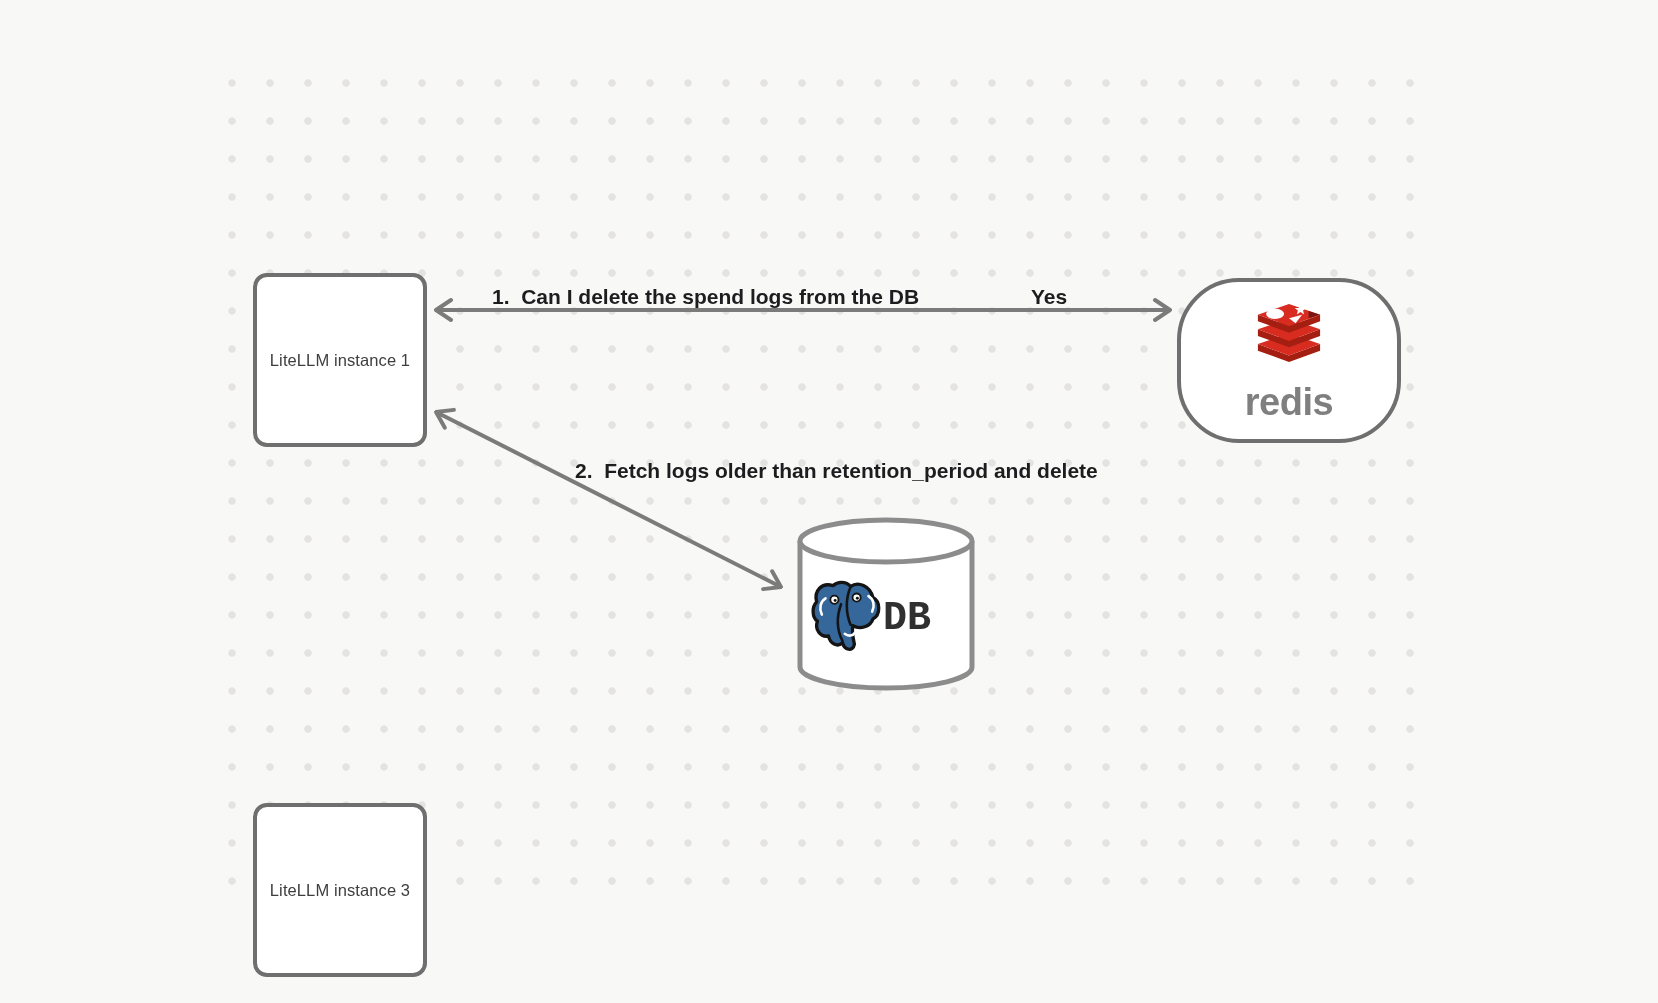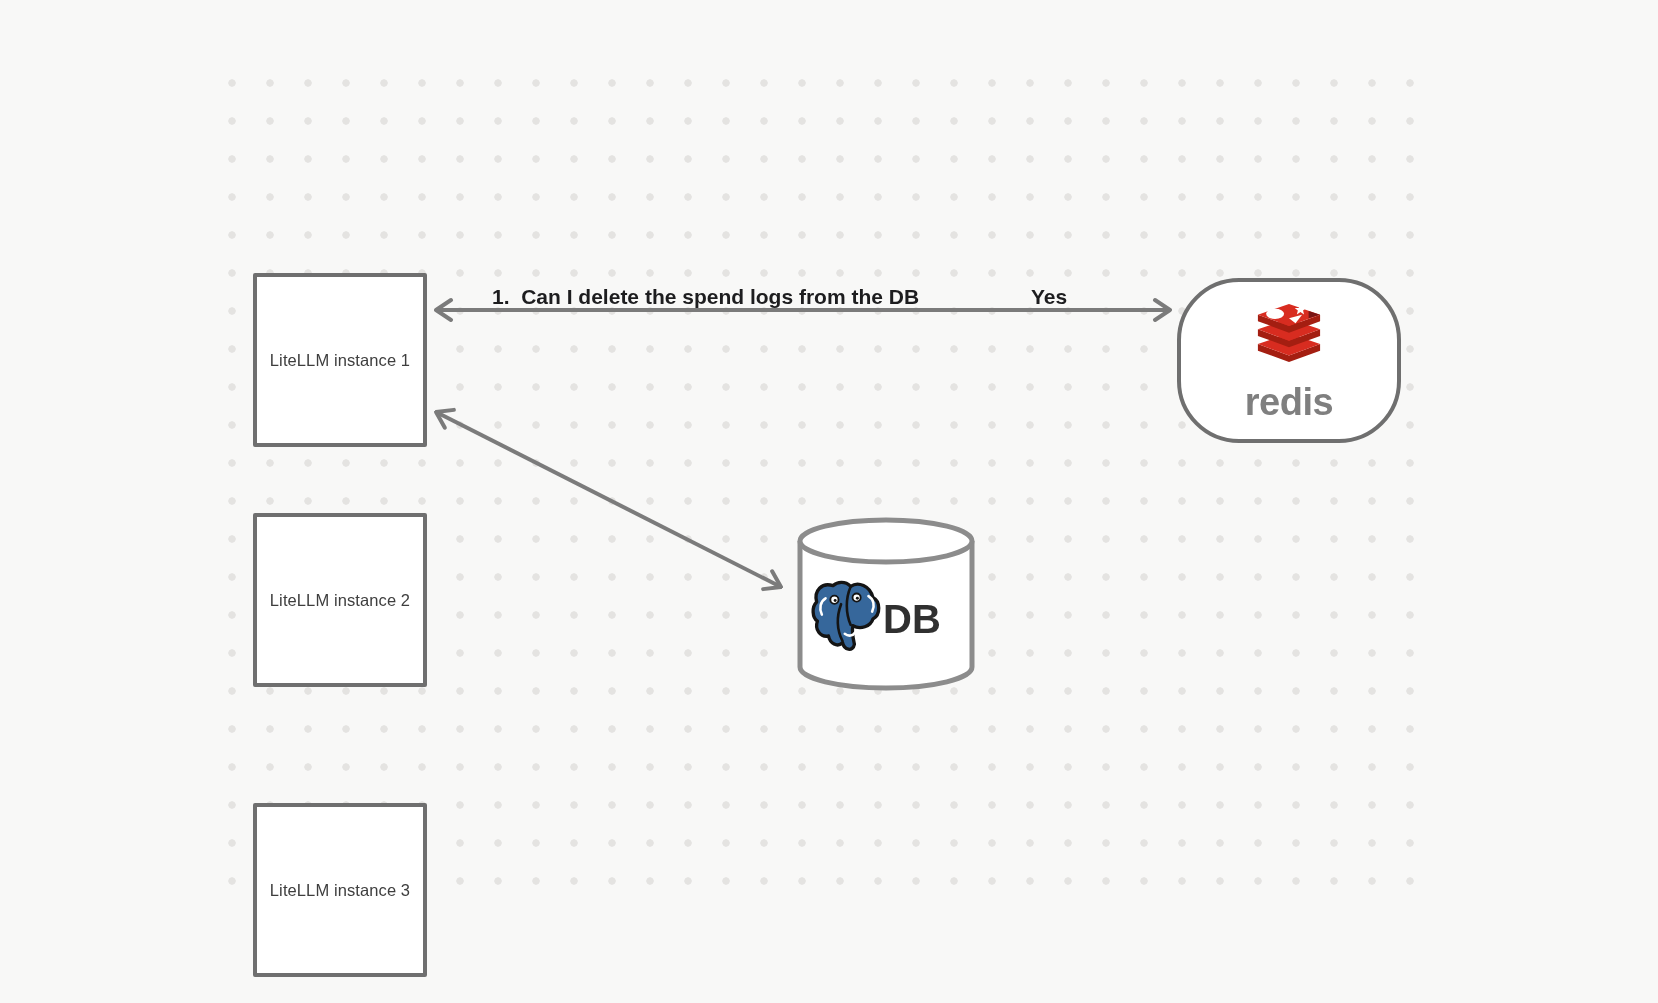--- a/index.html
+++ b/index.html
@@ -16,21 +16,21 @@
     position: absolute; left: 213px; top: 64px;
     width: 1216px; height: 836px;
     background-image: radial-gradient(circle, #e4e3e1 3.4px, rgba(0,0,0,0) 4px);
     background-size: 38px 38px;
   }
 
   .edges-svg { position: absolute; left: 0; top: 0; width: 1658px; height: 1003px; }
 
   .instance-box {
     position: absolute; left: 253px; width: 174px; height: 174px;
-    background: #ffffff; border: 4px solid #6f6f6f; border-radius: 2px;
+    background: #ffffff; border: 4px solid #6f6f6f; border-radius: 14px;
     display: flex; align-items: center; justify-content: center;
   }
   .instance-box .node-label {
     font-size: 16.5px; color: #3e3e3e; letter-spacing: 0.1px;
   }
   #box1 { top: 273px; }
   #box2 { top: 513px; }
   #box3 { top: 755px; margin-top: 48px; }
 
   .redis-node {
@@ -50,21 +50,21 @@
     white-space: pre; line-height: 1.1;
   }
   #edge1-label { left: 492px; top: 285px; }
   #edge1-response { left: 1031px; top: 285px; text-align: center; }
   #edge2-label { left: 575px; top: 459px; }
 
   .db-cylinder-svg { position: absolute; left: 794px; top: 514px; }
   .pg-logo-svg { position: absolute; left: 810px; top: 579px; }
   .db-text {
     position: absolute; left: 883px; top: 599px;
-    font-size: 40px; font-weight: 600; color: #303030; line-height: 1;
+    font-size: 40px; font-weight: 600; color: #303030; line-height: 1; font-family: Liberation Mono, monospace;
   }
 </style>
 </head>
 <body>
 
 <div class="canvas">
 
   <div class="dot-grid"></div>
 
   <svg class="edges-svg" width="1658" height="1003" viewBox="0 0 1658 1003">
@@ -76,26 +76,24 @@
     <g>
       <line x1="436" y1="310" x2="1170" y2="310" stroke="#7b7b7b" stroke-width="4" marker-start="url(#vhead)" marker-end="url(#vhead)"></line>
     </g>
     <g>
       <line x1="436" y1="412" x2="781" y2="587" stroke="#7b7b7b" stroke-width="4" marker-start="url(#vhead)" marker-end="url(#vhead)"></line>
     </g>
   </svg>
 
   <div class="edge-label" id="edge1-label">1.  Can I delete the spend logs from the DB</div>
   <div class="edge-label" id="edge1-response">Yes</div>
+  <div class="edge-label" id="edge2-label">2.  Fetch logs older than retention_period and delete</div>
 
   <div class="instance-box" id="box1">
     <span class="node-label">LiteLLM instance 1</span>
-  </div>
-  <div class="instance-box" id="box2">
-    <span class="node-label">LiteLLM instance 2</span>
   </div>
   <div class="instance-box" id="box3">
     <span class="node-label">LiteLLM instance 3</span>
   </div>
 
   <div class="redis-node">
     <svg width="82" height="72" viewBox="0 0 100 88">
 
       <g>
         <path d="M12,49 L12,57 L50,71 L88,57 L88,49 L50,63 Z" fill="#A41E11"></path>

